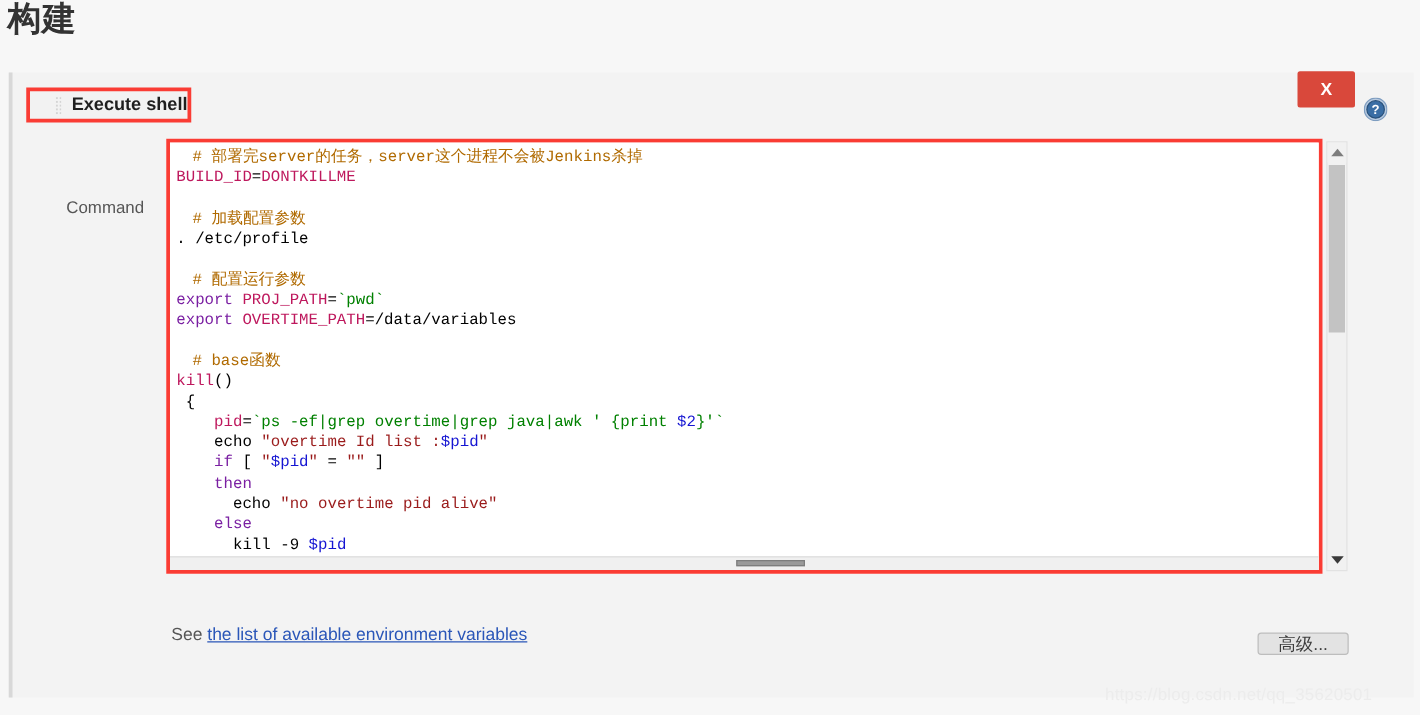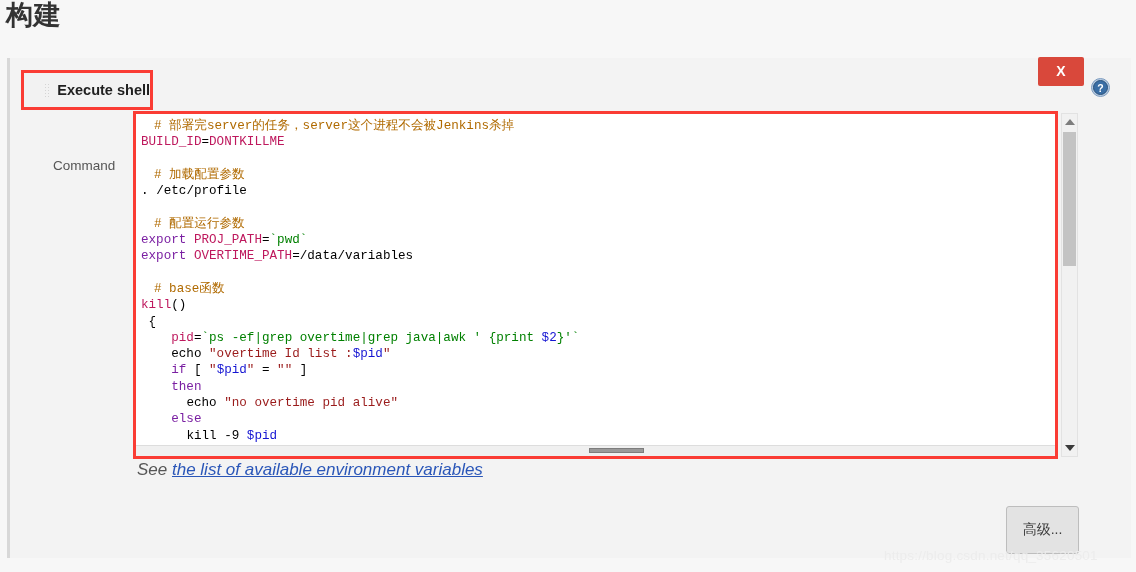--- a/index.html
+++ b/index.html
@@ -39,21 +39,21 @@
     border-left: 3px solid #d8d8d8;
     box-sizing: border-box;
   }
 
   
   #builder-header {
     position: absolute;
     left: 21px;
     top: 70px;
     width: 132px;
-    height: 40px;
+    height: 28px;
     border: 3px solid #fa3c34;
     background: #f2f2f2;
     box-sizing: border-box;
     display: flex;
     align-items: center;
     padding-left: 20px;
   }
   #grip-icon {
     width: 12px;
     height: 15px;
@@ -213,39 +213,38 @@
     width: 13px;
     height: 148px;
     background: #c3c3c3;
     cursor: pointer;
   }
 
   
   #see-line {
     position: absolute;
     left: 137px;
-    top: 460px;
-    font-size: 17px;
+    top: 499px;
+    font-size: 14px;
     color: #555555;
     white-space: nowrap;
-    font-style: italic;
   }
   #env-link {
     color: #2a56b8;
     text-decoration: underline;
     cursor: pointer;
   }
 
   
   #advanced-button {
     position: absolute;
     left: 1006px;
     top: 506px;
     width: 73px;
-    height: 48px;
+    height: 18px;
     background: #e3e3e3;
     border: 1px solid #bdbdbd;
     border-radius: 3px;
     color: #3c3c3c;
     font-size: 14px;
     font-family: "Liberation Sans", sans-serif;
     cursor: pointer;
     padding: 0;
   }
 

